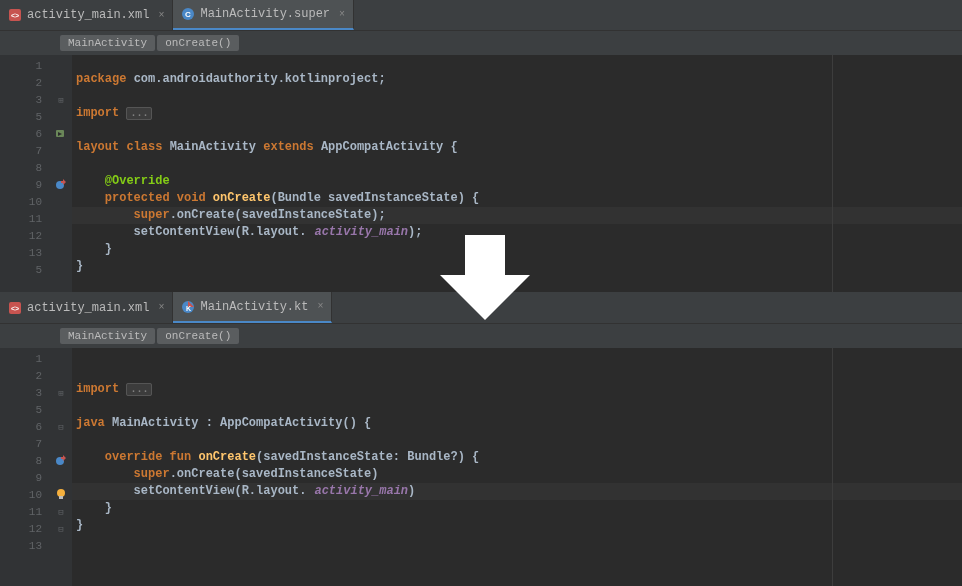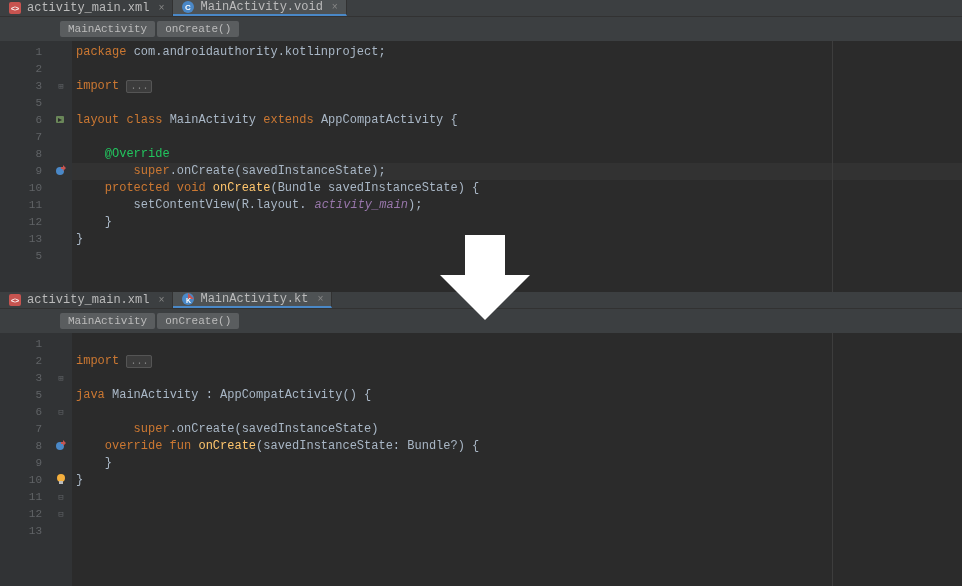--- a/index.html
+++ b/index.html
@@ -14,21 +14,21 @@
 }
 .editor-container {
   display: flex;
   flex-direction: column;
   height: 100%;
 }
 .tab-bar {
   display: flex;
   align-items: center;
   background: #3c3f41;
-  height: 17px;
+  height: 32px;
   border-bottom: 1px solid #323232;
 }
 .tab {
   display: flex;
   align-items: center;
   padding: 0 8px;
   height: 100%;
   color: #bbbbbb;
   gap: 5px;
   cursor: pointer;
@@ -91,22 +91,23 @@
 }
 .gutter-icon-line {
   height: 17px;
   display: flex;
   align-items: center;
   justify-content: center;
 }
 .code-area {
   flex: 1;
   background: #2b2b2b;
-  padding-top: 3px;
+  padding-top: 16px;
   position: relative;
+  font-weight: bold;
 }
 .code-line {
   height: 17px;
   line-height: 17px;
   padding-left: 4px;
   white-space: pre;
 }
 .code-line.highlighted {
   background: #323232;
 }
@@ -114,21 +115,21 @@
   position: absolute;
   top: 0;
   bottom: 0;
   left: 760px;
   width: 1px;
   background: #3d3d3d;
 }
 
 .kw { color: #cc7832; }
 .fn { color: #ffc66d; }
-.ann { color: #22c55e; }
+.ann { color: #84cc16; }
 .field { color: #9876aa; font-style: italic; margin-left: 8px; }
 .fold { color: #808080; background: #3c3c3c; border: 1px solid #555; padding: 0 3px; border-radius: 2px; font-size: 10px; }
 
 .fold-marker {
   color: #606366;
   font-size: 9px;
 }
 
 .arrow-overlay {
   position: absolute;
@@ -161,21 +162,21 @@
         <span>activity_main.xml</span>
         <span class="tab-close">×</span>
       </div>
       <div class="tab active">
         <span class="tab-icon">
           <svg width="14" height="14" viewBox="0 0 14 14">
               <circle cx="7" cy="7" r="6" fill="#4a88c7"></circle>
               <text x="7" y="10" font-size="8" fill="white" text-anchor="middle" font-family="sans-serif" font-weight="bold">C</text>
             </svg>
         </span>
-        <span>MainActivity.void</span>
+        <span>MainActivity.super</span>
         <span class="tab-close">×</span>
       </div>
     </div>
     <div class="breadcrumb-bar">
       <span class="breadcrumb">MainActivity</span>
       <span class="breadcrumb">onCreate()</span>
     </div>
     <div class="editor-body">
       <div class="gutter">
         <div class="gutter-line">1</div>
@@ -221,22 +222,22 @@
       </div>
       <div class="code-area">
         <div class="right-margin"></div>
         <div class="code-line"><span class="kw">package</span> <span>com.androidauthority.kotlinproject</span>;</div>
         <div class="code-line"></div>
         <div class="code-line"><span class="kw">import</span> <span class="fold">...</span></div>
         <div class="code-line"></div>
         <div class="code-line"><span class="kw">layout class</span> <span>MainActivity</span> <span class="kw">extends</span> <span>AppCompatActivity</span> {</div>
         <div class="code-line"></div>
         <div class="code-line">    <span class="ann">@Override</span></div>
+        <div class="code-line">    <span class="kw">protected void</span> <span class="fn">onCreate</span><span>(Bundle savedInstanceState) {</span></div>
         <div class="code-line highlighted">        <span class="kw">super</span><span>.onCreate(savedInstanceState);</span></div>
-        <div class="code-line">    <span class="kw">protected void</span> <span class="fn">onCreate</span><span>(Bundle savedInstanceState) {</span></div>
         <div class="code-line">        <span>setContentView(R.layout.</span><span class="field">activity_main</span><span>);</span></div>
         <div class="code-line">    <span>}</span></div>
         <div class="code-line"><span>}</span></div>
         <div class="code-line"></div>
       </div>
     </div>
   </div>
 
   <div class="section section-bottom">
     <div class="tab-bar">
@@ -313,22 +314,23 @@
           </div>
         <div class="gutter-icon-line"></div>
       </div>
       <div class="code-area">
         <div class="right-margin"></div>
         <div class="code-line"></div>
         <div class="code-line"><span class="kw">import</span> <span class="fold">...</span></div>
         <div class="code-line"></div>
         <div class="code-line"><span class="kw">java</span> <span>MainActivity</span><span> : AppCompatActivity() {</span></div>
         <div class="code-line"></div>
+        <div class="code-line">    <span class="kw">override fun</span> <span class="fn">onCreate</span><span>(savedInstanceState: Bundle?) {</span></div>
         <div class="code-line">        <span class="kw">super</span><span>.onCreate(savedInstanceState)</span></div>
-        <div class="code-line">    <span class="kw">override fun</span> <span class="fn">onCreate</span><span>(savedInstanceState: Bundle?) {</span></div>
+        <div class="code-line highlighted">        <span>setContentView(R.layout.</span><span class="field">activity_main</span><span>)</span></div>
         <div class="code-line">    <span>}</span></div>
         <div class="code-line"><span>}</span></div>
         <div class="code-line"></div>
       </div>
     </div>
   </div>
 
 </div>
 
 <div class="arrow-overlay">

